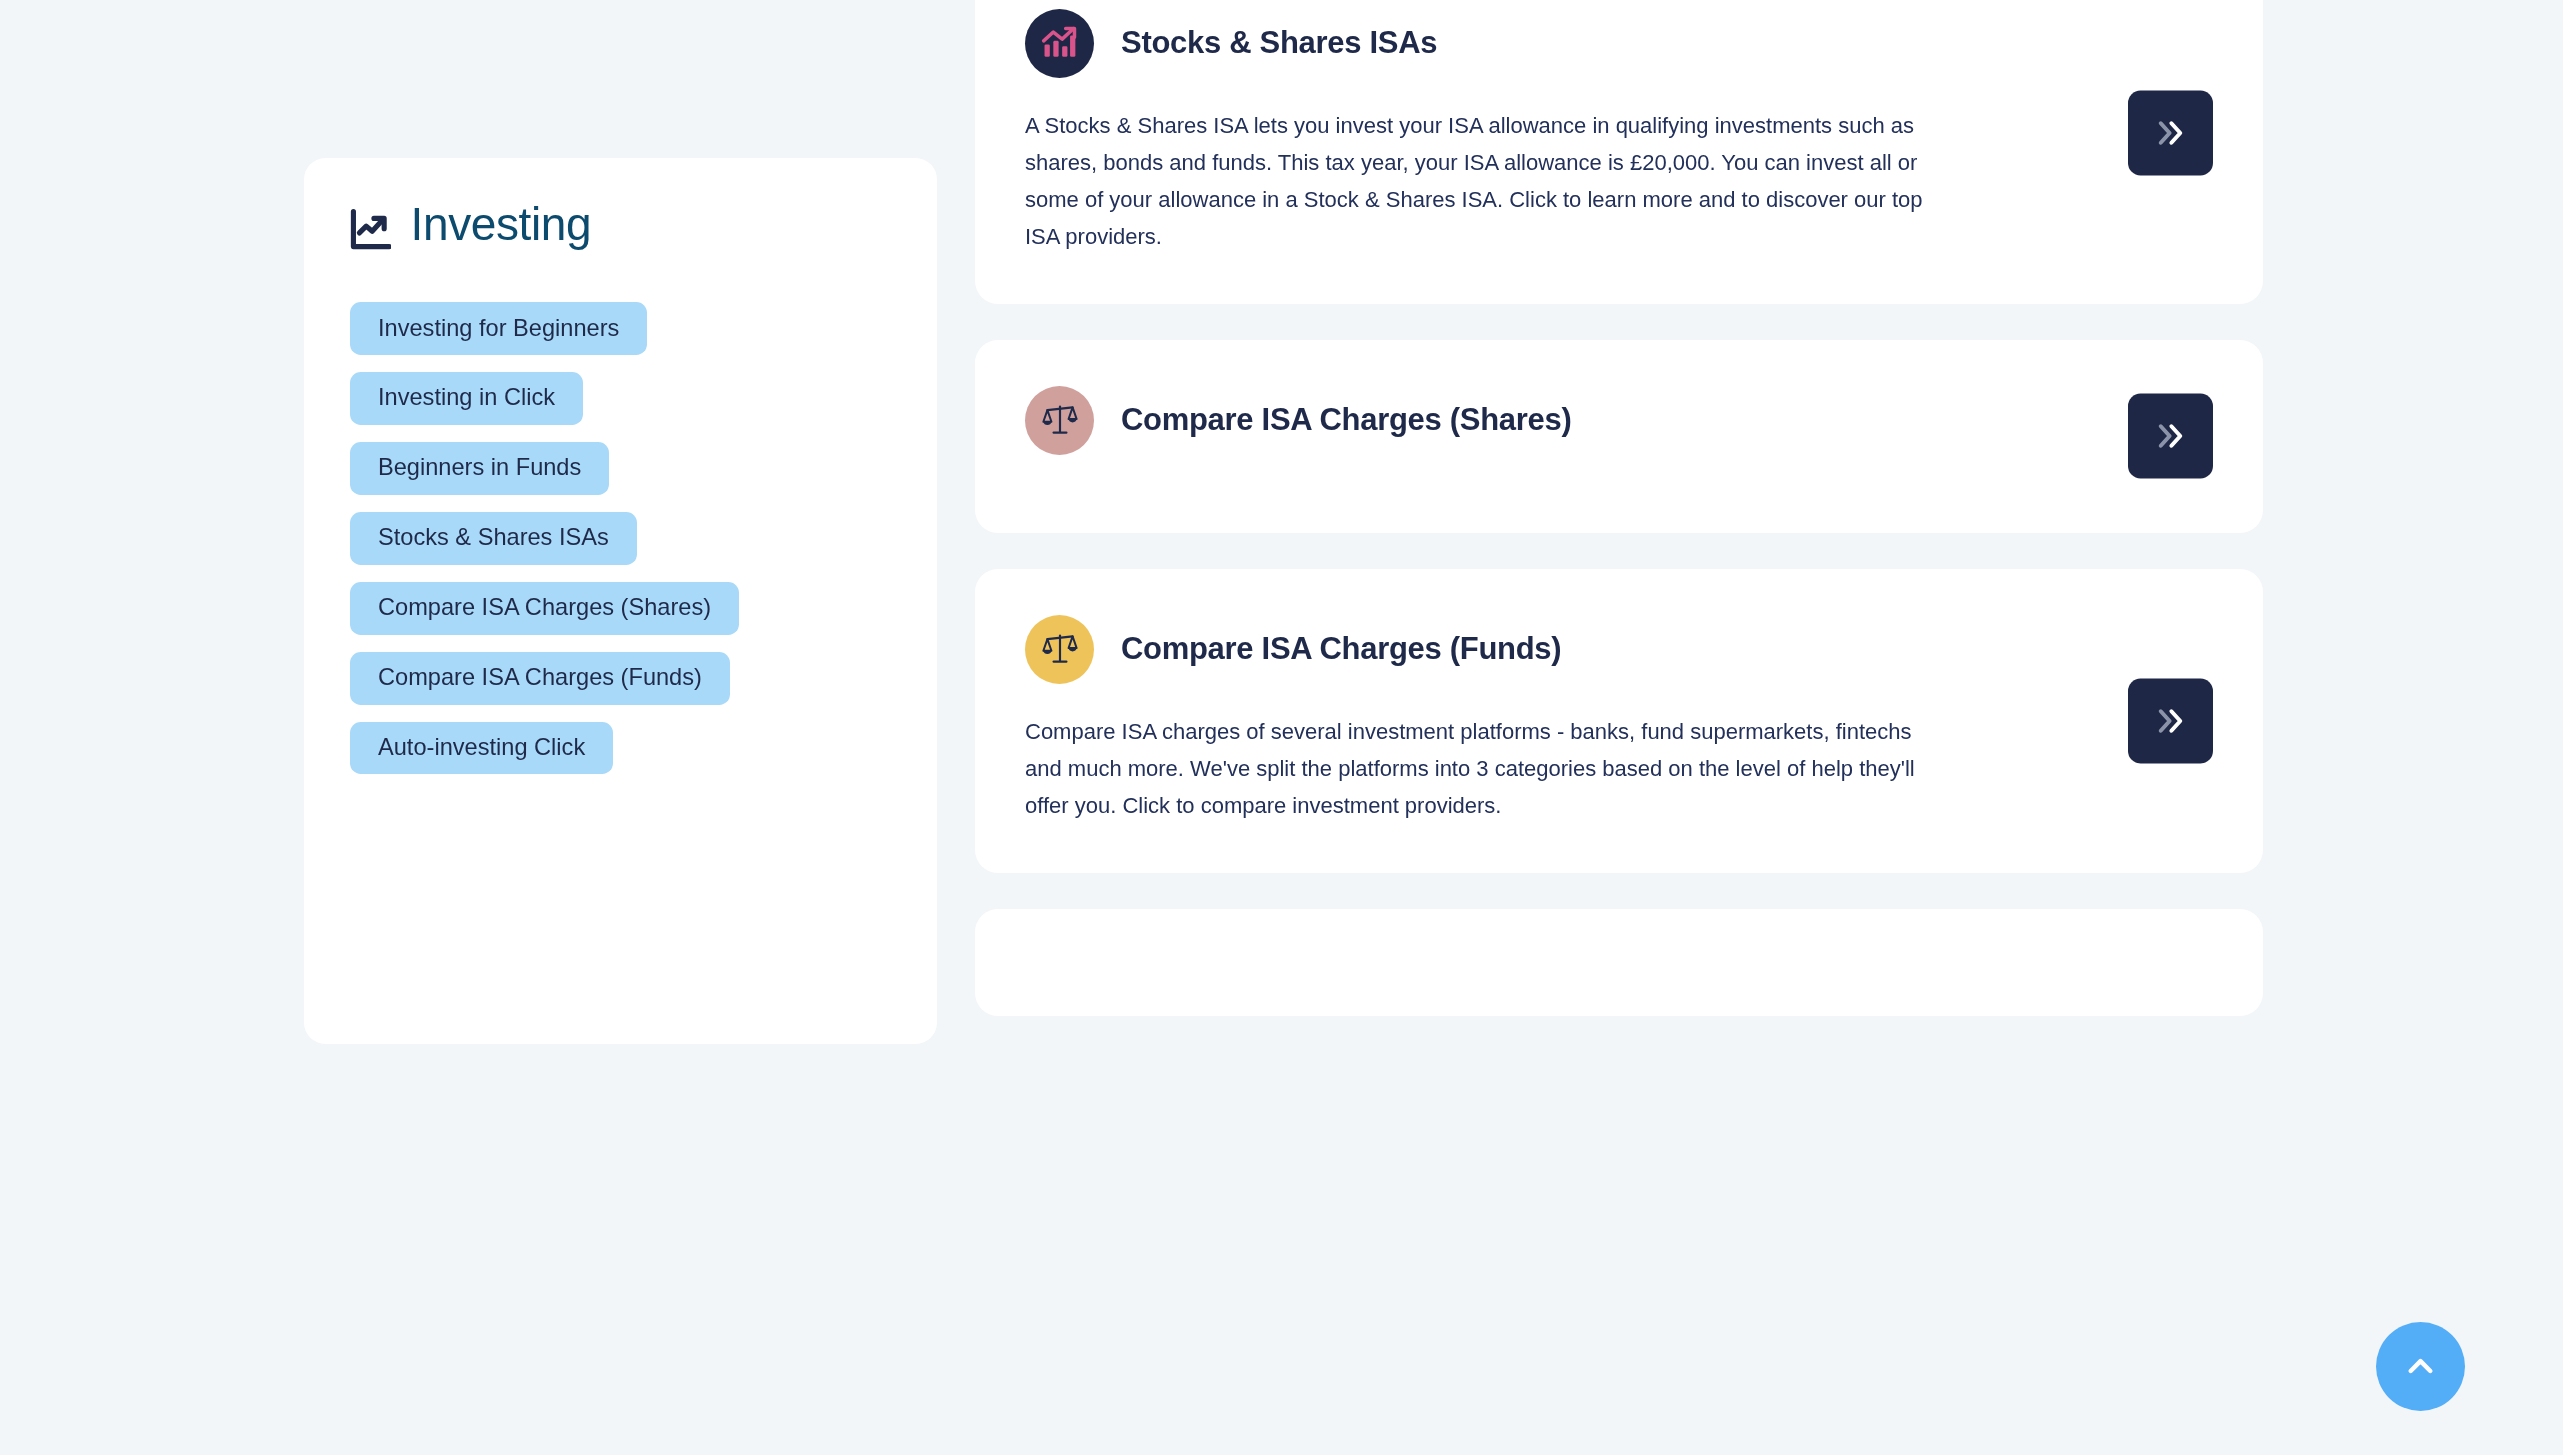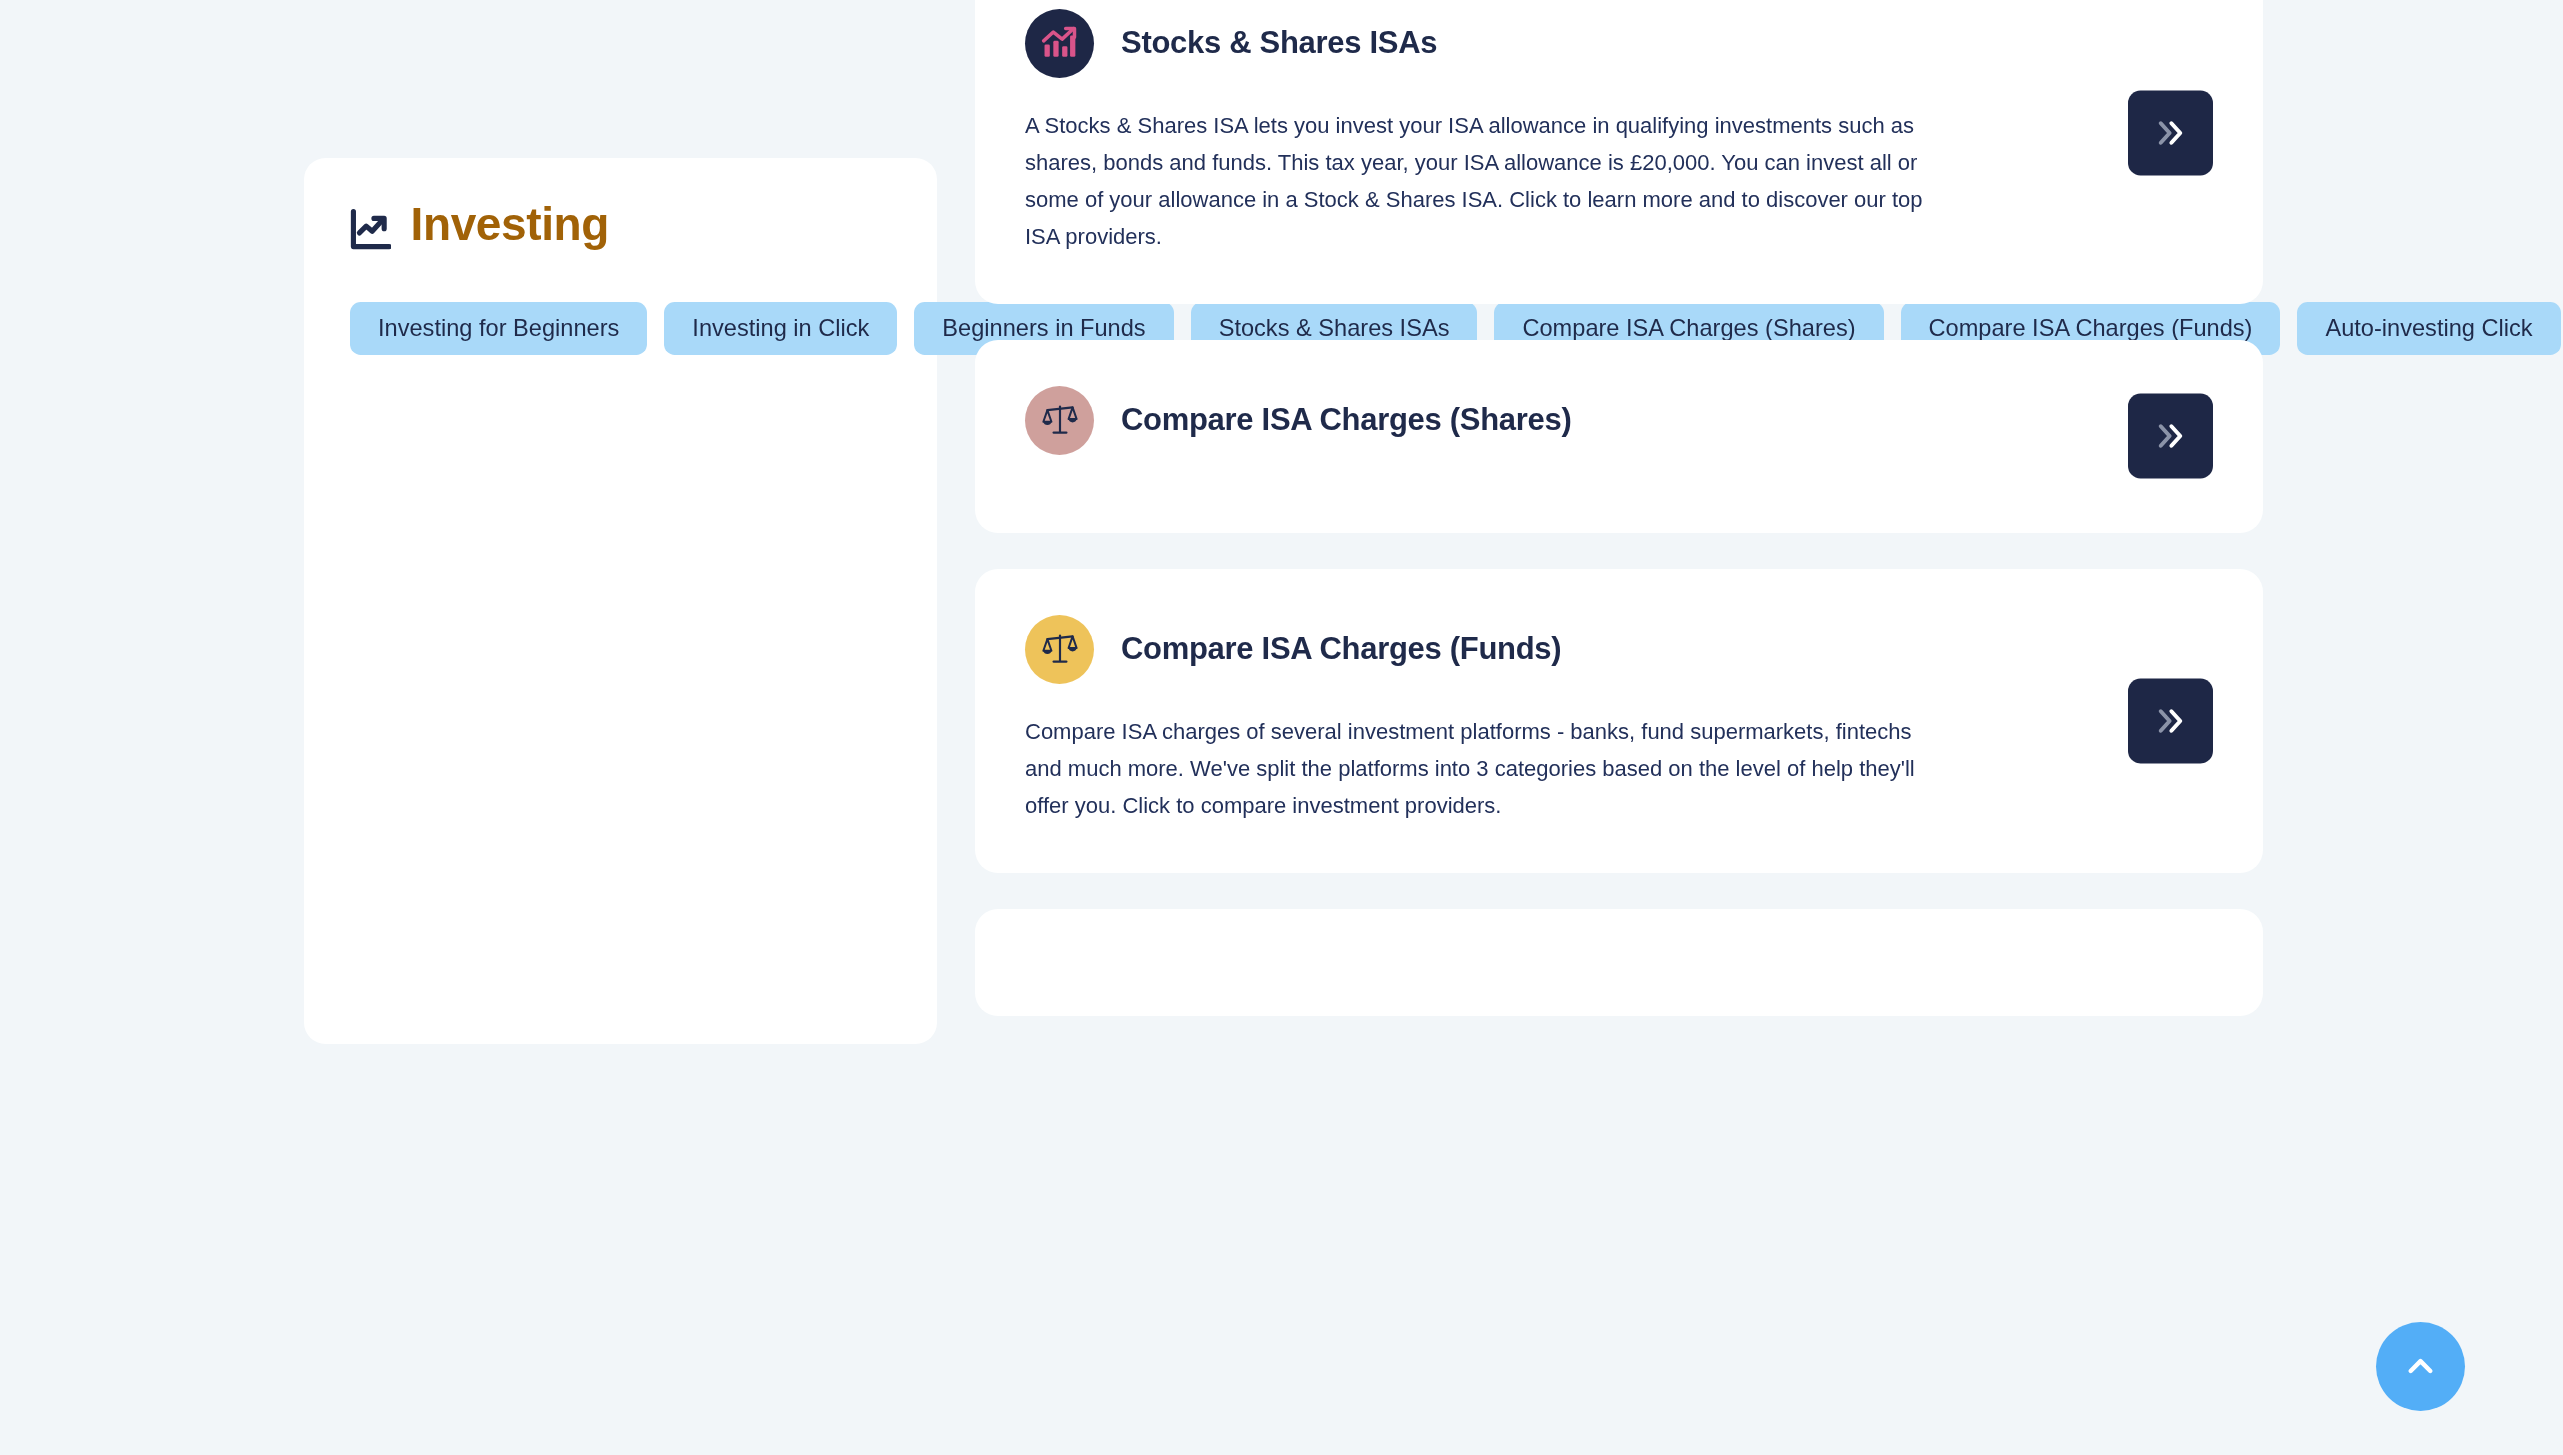--- a/index.html
+++ b/index.html
@@ -50,29 +50,29 @@
   .sidebar-header .chart-icon {
     width: 41px;
     height: 41px;
     flex: 0 0 41px;
     display: block;
     margin-top: 3.6px;
   }
 
   .sidebar-title {
     font-size: 46px;
-    font-weight: bold;
-    color: #a16207;
+    font-weight: normal;
+    color: #0c4a6e;
     letter-spacing: -0.4px;
     line-height: 1;
   }
 
   .pill-list {
     display: flex;
-    flex-direction: row;
+    flex-direction: column;
     align-items: flex-start;
     gap: 17px;
   }
 
   .pill {
     background: #a9d9f9;
     color: #1f2a4a;
     border-radius: 10.7px;
     padding: 12.5px 28px 13.3px 28px;
     font-size: 23.6px;

